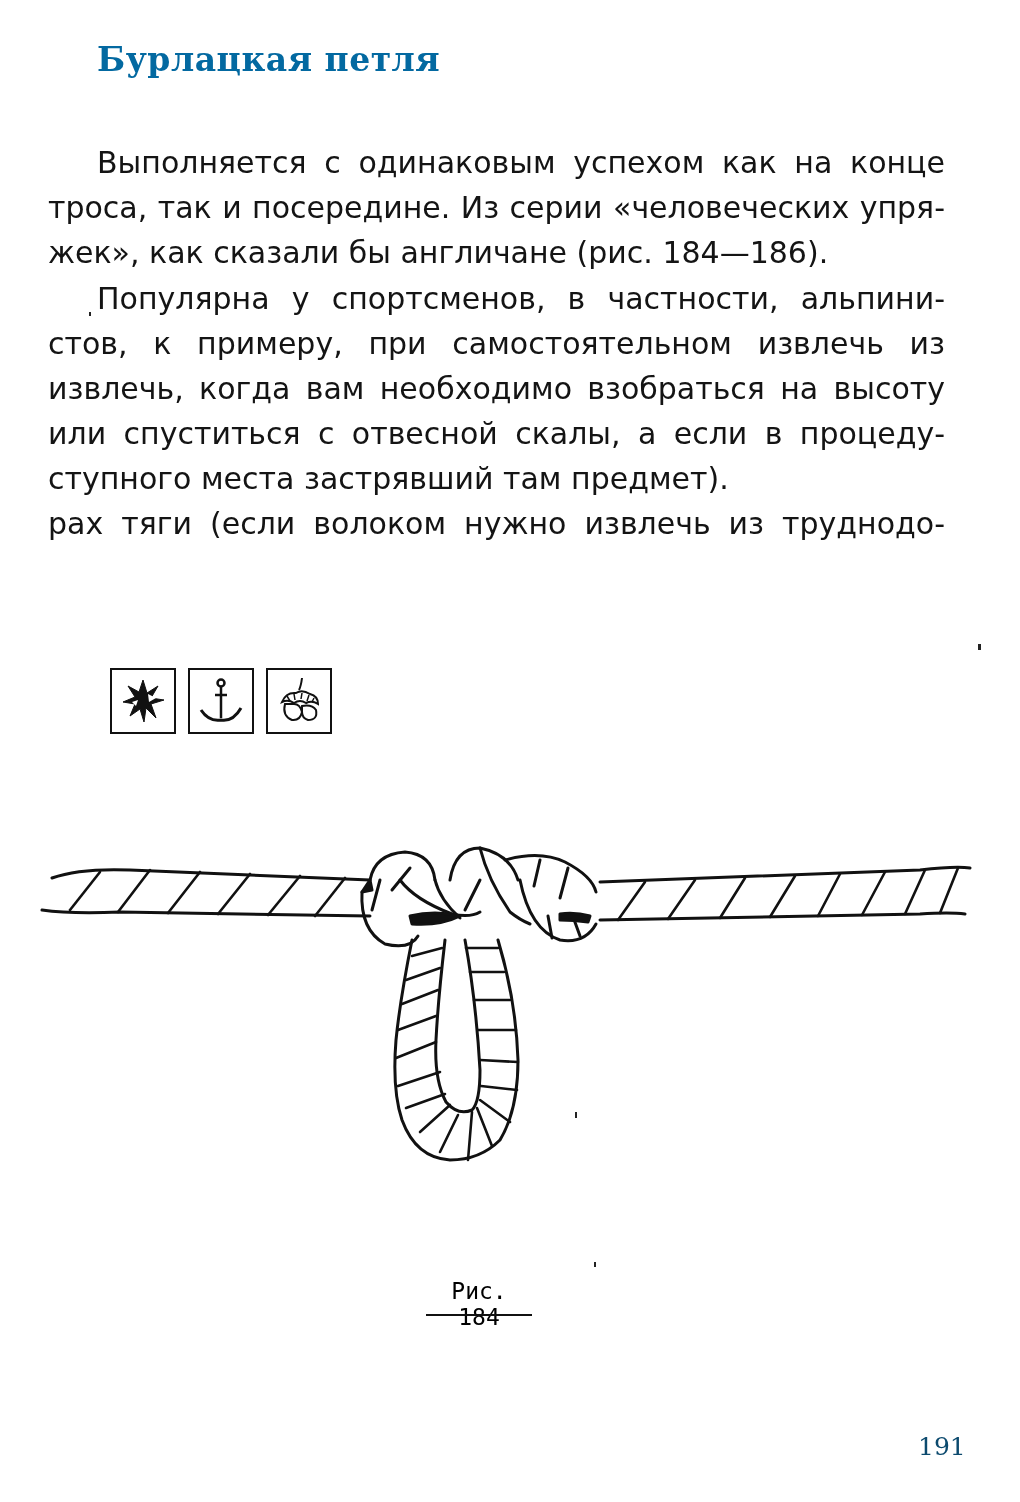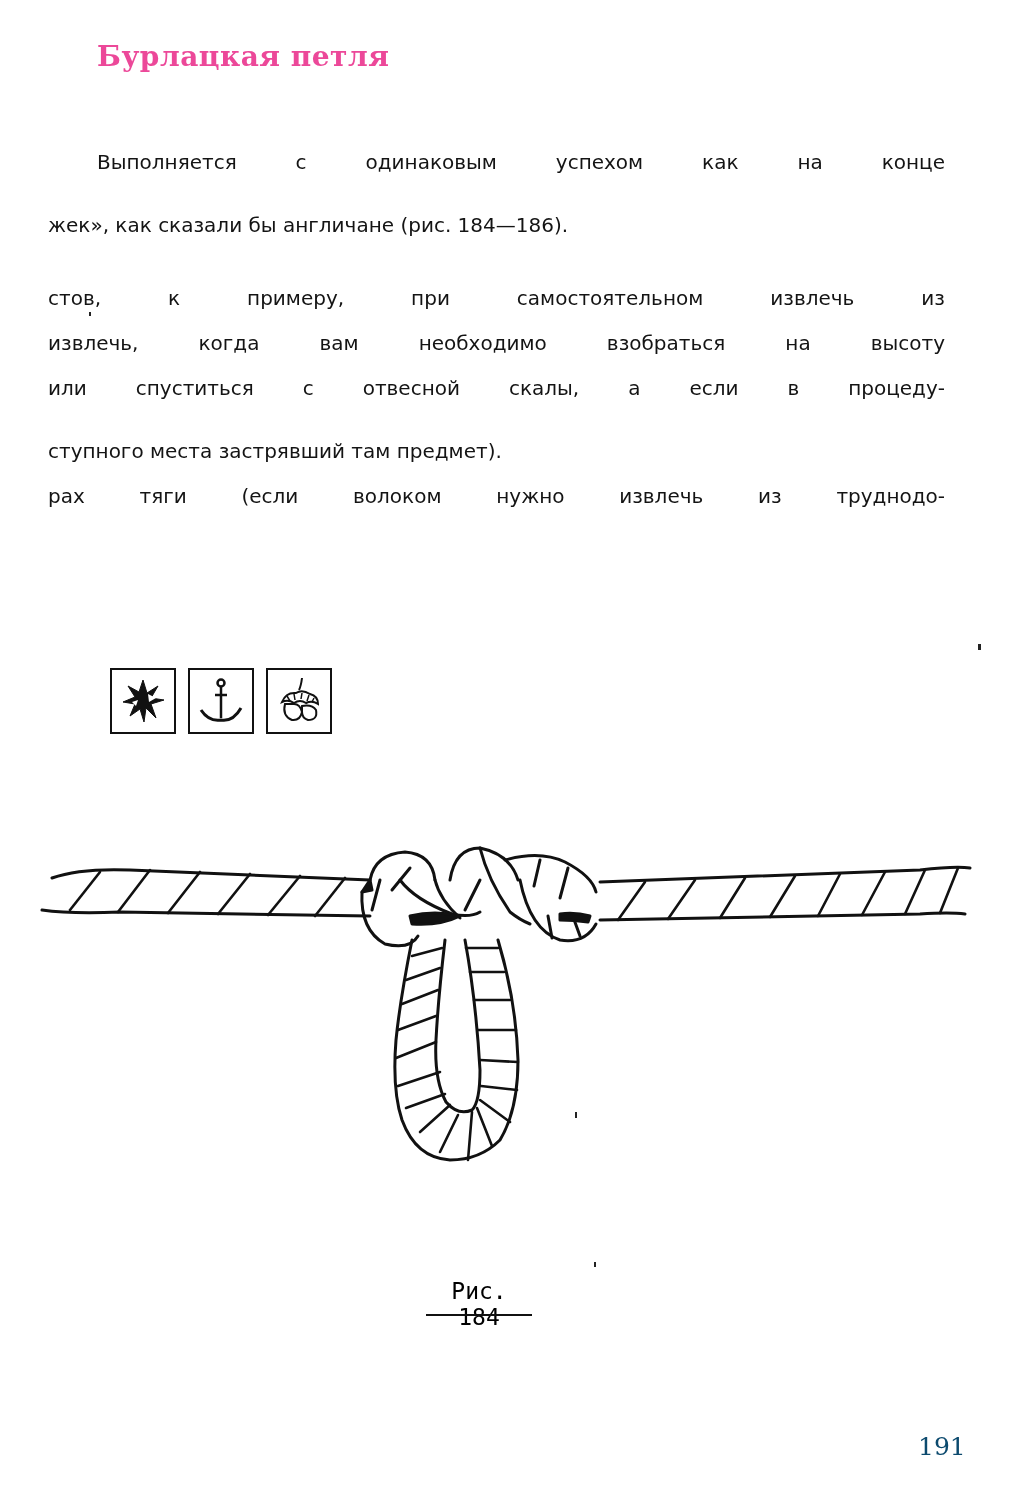--- a/index.html
+++ b/index.html
@@ -4,29 +4,29 @@
   <style>
     html, body { margin: 0; padding: 0; background: #ffffff; }
     body {
       width: 1020px; height: 1502px; position: relative; overflow: hidden;
       color: #111111;
       font-family: "DejaVu Sans", sans-serif;
     }
     .page-title {
       position: absolute; left: 97px; top: 40px;
       font-family: "DejaVu Serif", serif; font-weight: bold;
-      font-size: 28px; letter-spacing: 0.5px; color: #ec4899;
+      font-size: 33px; letter-spacing: 0.5px; color: #0369a1;
     }
     .body-text {
       position: absolute; left: 48px; width: 897px;
       font-family: "DejaVu Sans", sans-serif;
-      font-size: 20px; line-height: 45px; color: #141414;
+      font-size: 30px; line-height: 45px; color: #141414;
     }
     .line { display: block; text-align: justify; text-align-last: justify; white-space: nowrap; }
-    .line.last { text-align-last: left; margin-top: 18px; }
+    .line.last { text-align-last: left; }
     .line.first { padding-left: 49px; }
     #para1 { top: 140px; }
     #para2 { top: 276px; }
 
     .icon-row { position: absolute; left: 110px; top: 668px; display: flex; gap: 12px; }
     .icon-box {
       width: 66px; height: 66px; border: 2px solid #111; box-sizing: border-box;
       display: flex; align-items: center; justify-content: center; background: #fff;
     }
     .icon-box.b2 { width: 66px; }
@@ -47,24 +47,26 @@
     }
     .speck { position: absolute; background: #222; }
   </style>
 </head>
 <body>
 
 <div class="page-title">Бурлацкая петля</div>
 
 <div class="body-text" id="para1">
   <span class="line first">Выполняется с одинаковым успехом как на конце</span>
+  <span class="line">троса, так и посередине. Из серии «человеческих упря-</span>
   <span class="line last">жек», как сказали бы англичане (рис. 184—186).</span>
 </div>
 
 <div class="body-text" id="para2">
+  <span class="line first">Популярна у спортсменов, в частности, альпини-</span>
   <span class="line">стов, к примеру, при самостоятельном извлечь из</span>
   <span class="line">извлечь, когда вам необходимо взобраться на высоту</span>
   <span class="line">или спуститься с отвесной скалы, а если в процеду-</span>
   <span class="line last">ступного места застрявший там предмет).</span>
   <span class="line">рах тяги (если волоком нужно извлечь из труднодо-</span>
 </div>
 
 <div class="icon-row">
   <div class="icon-box">
     <svg width="50" height="50" viewBox="0 0 50 50">

